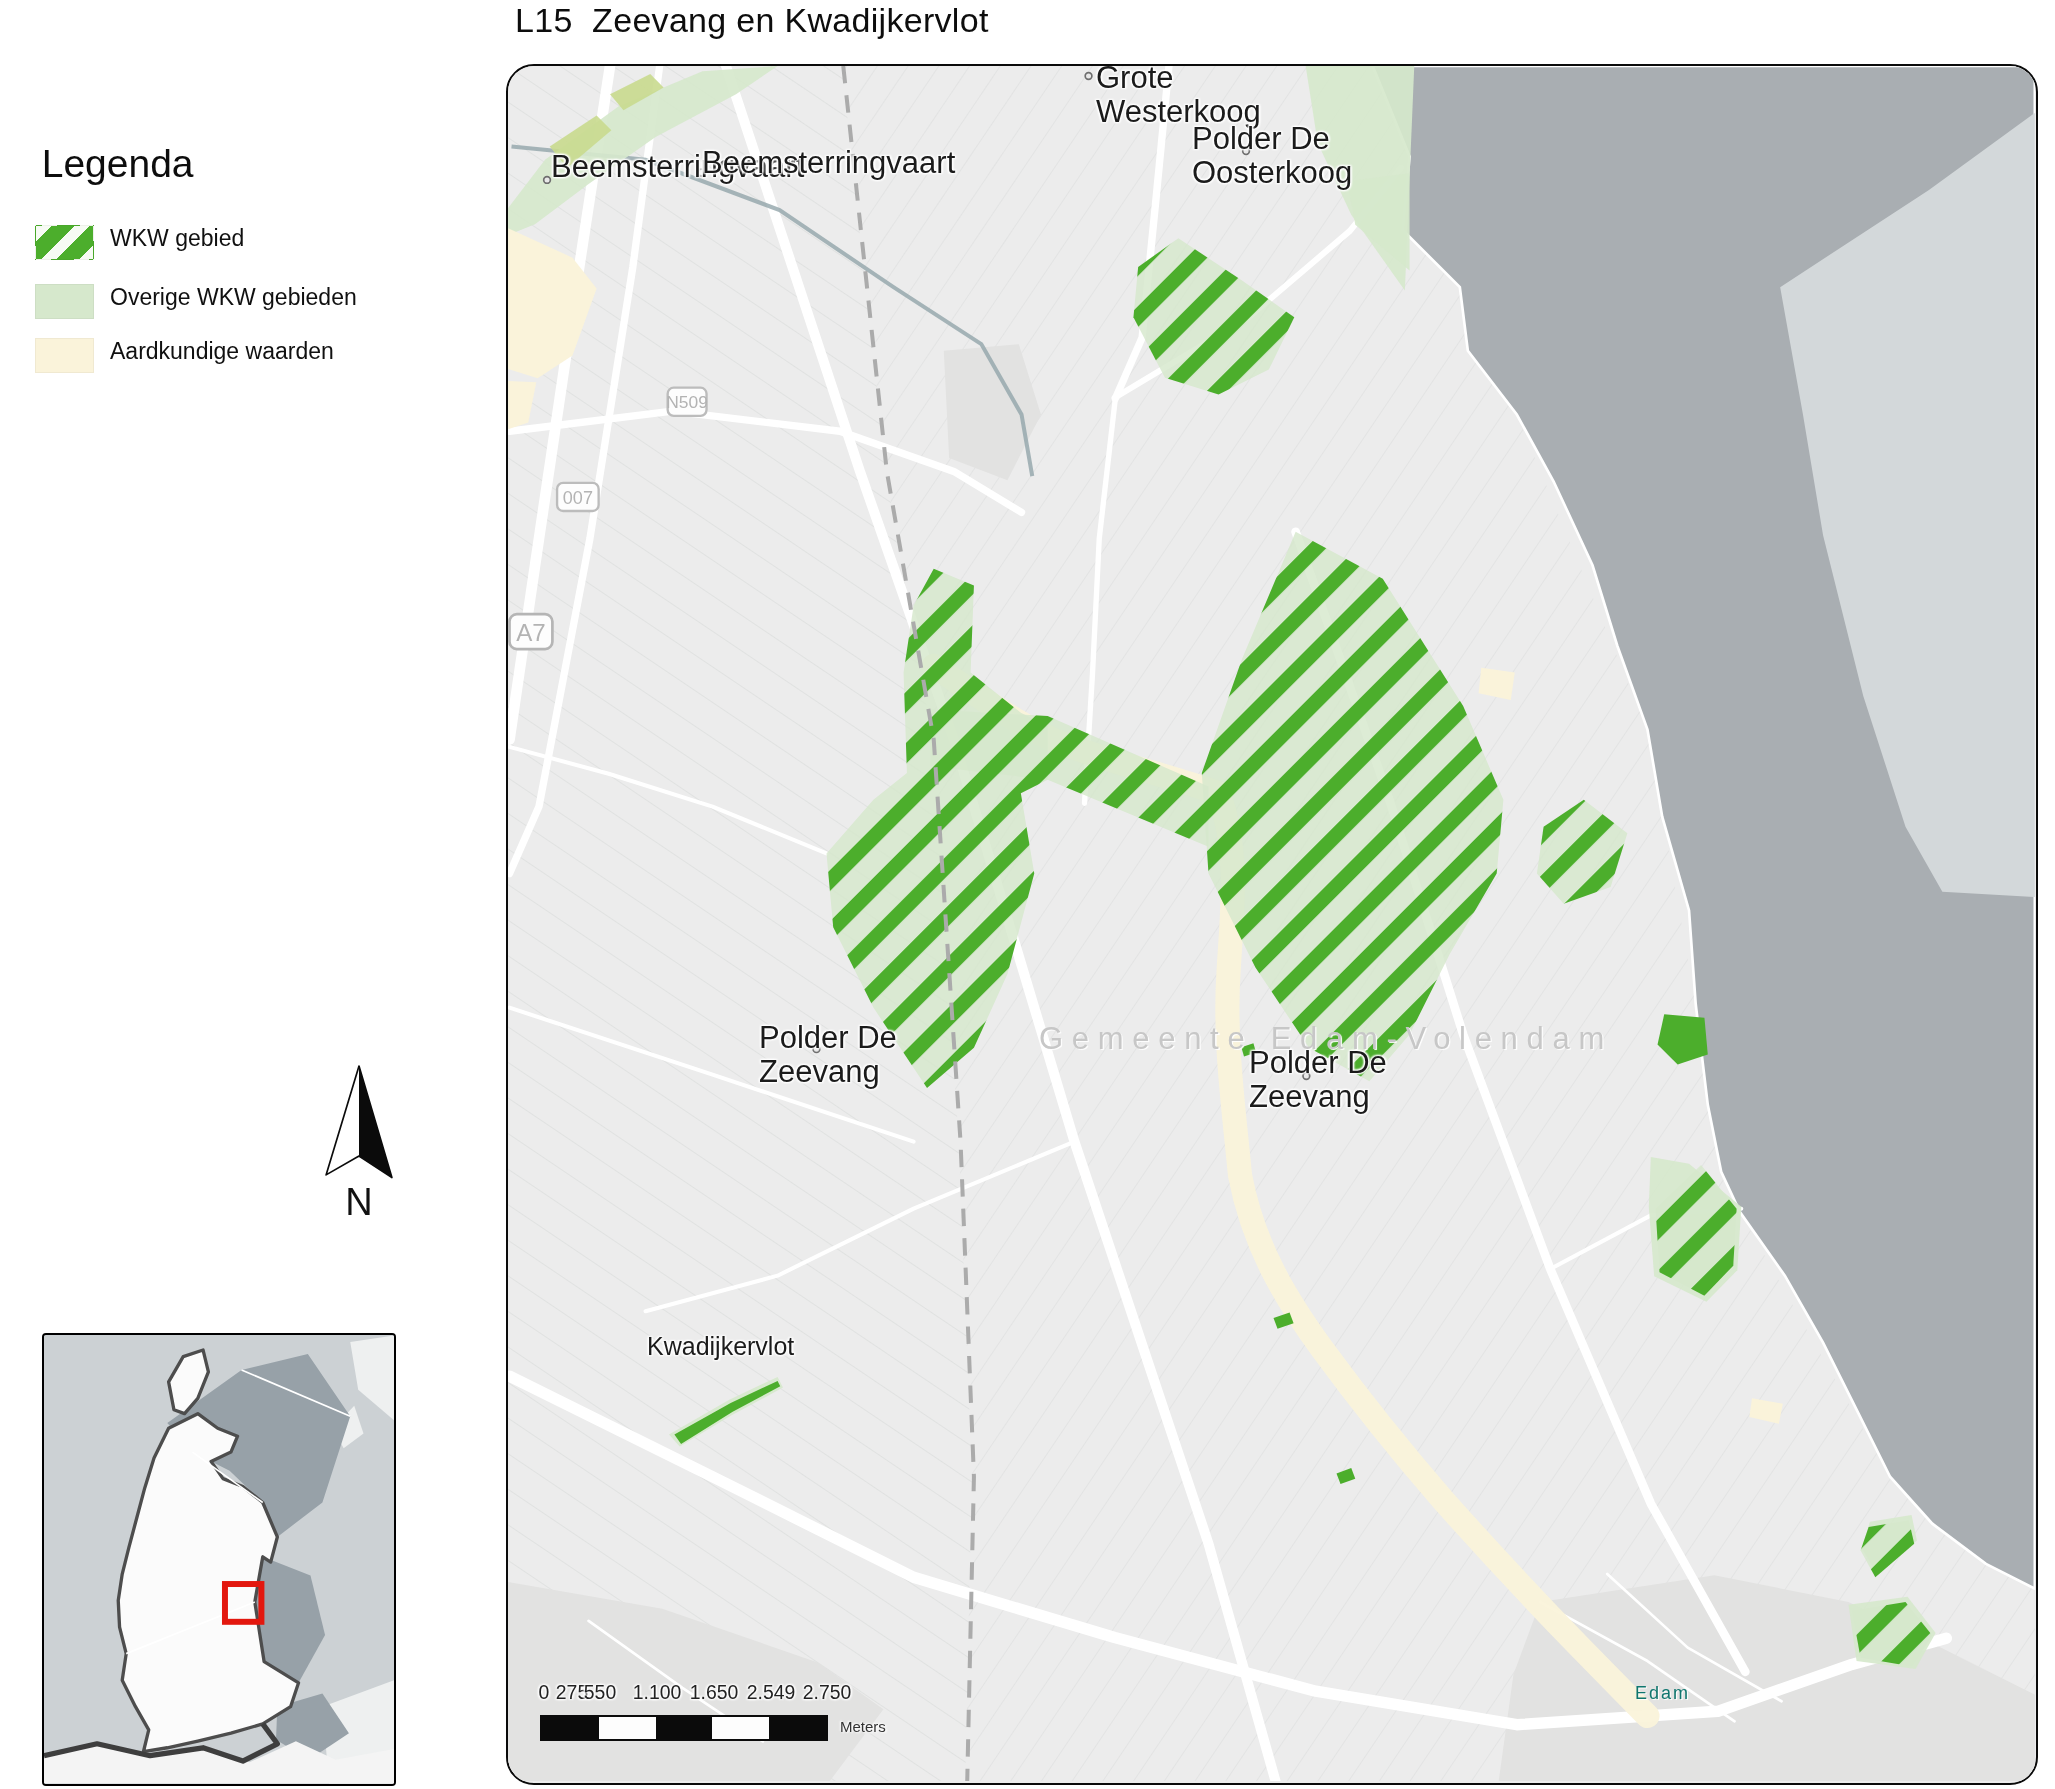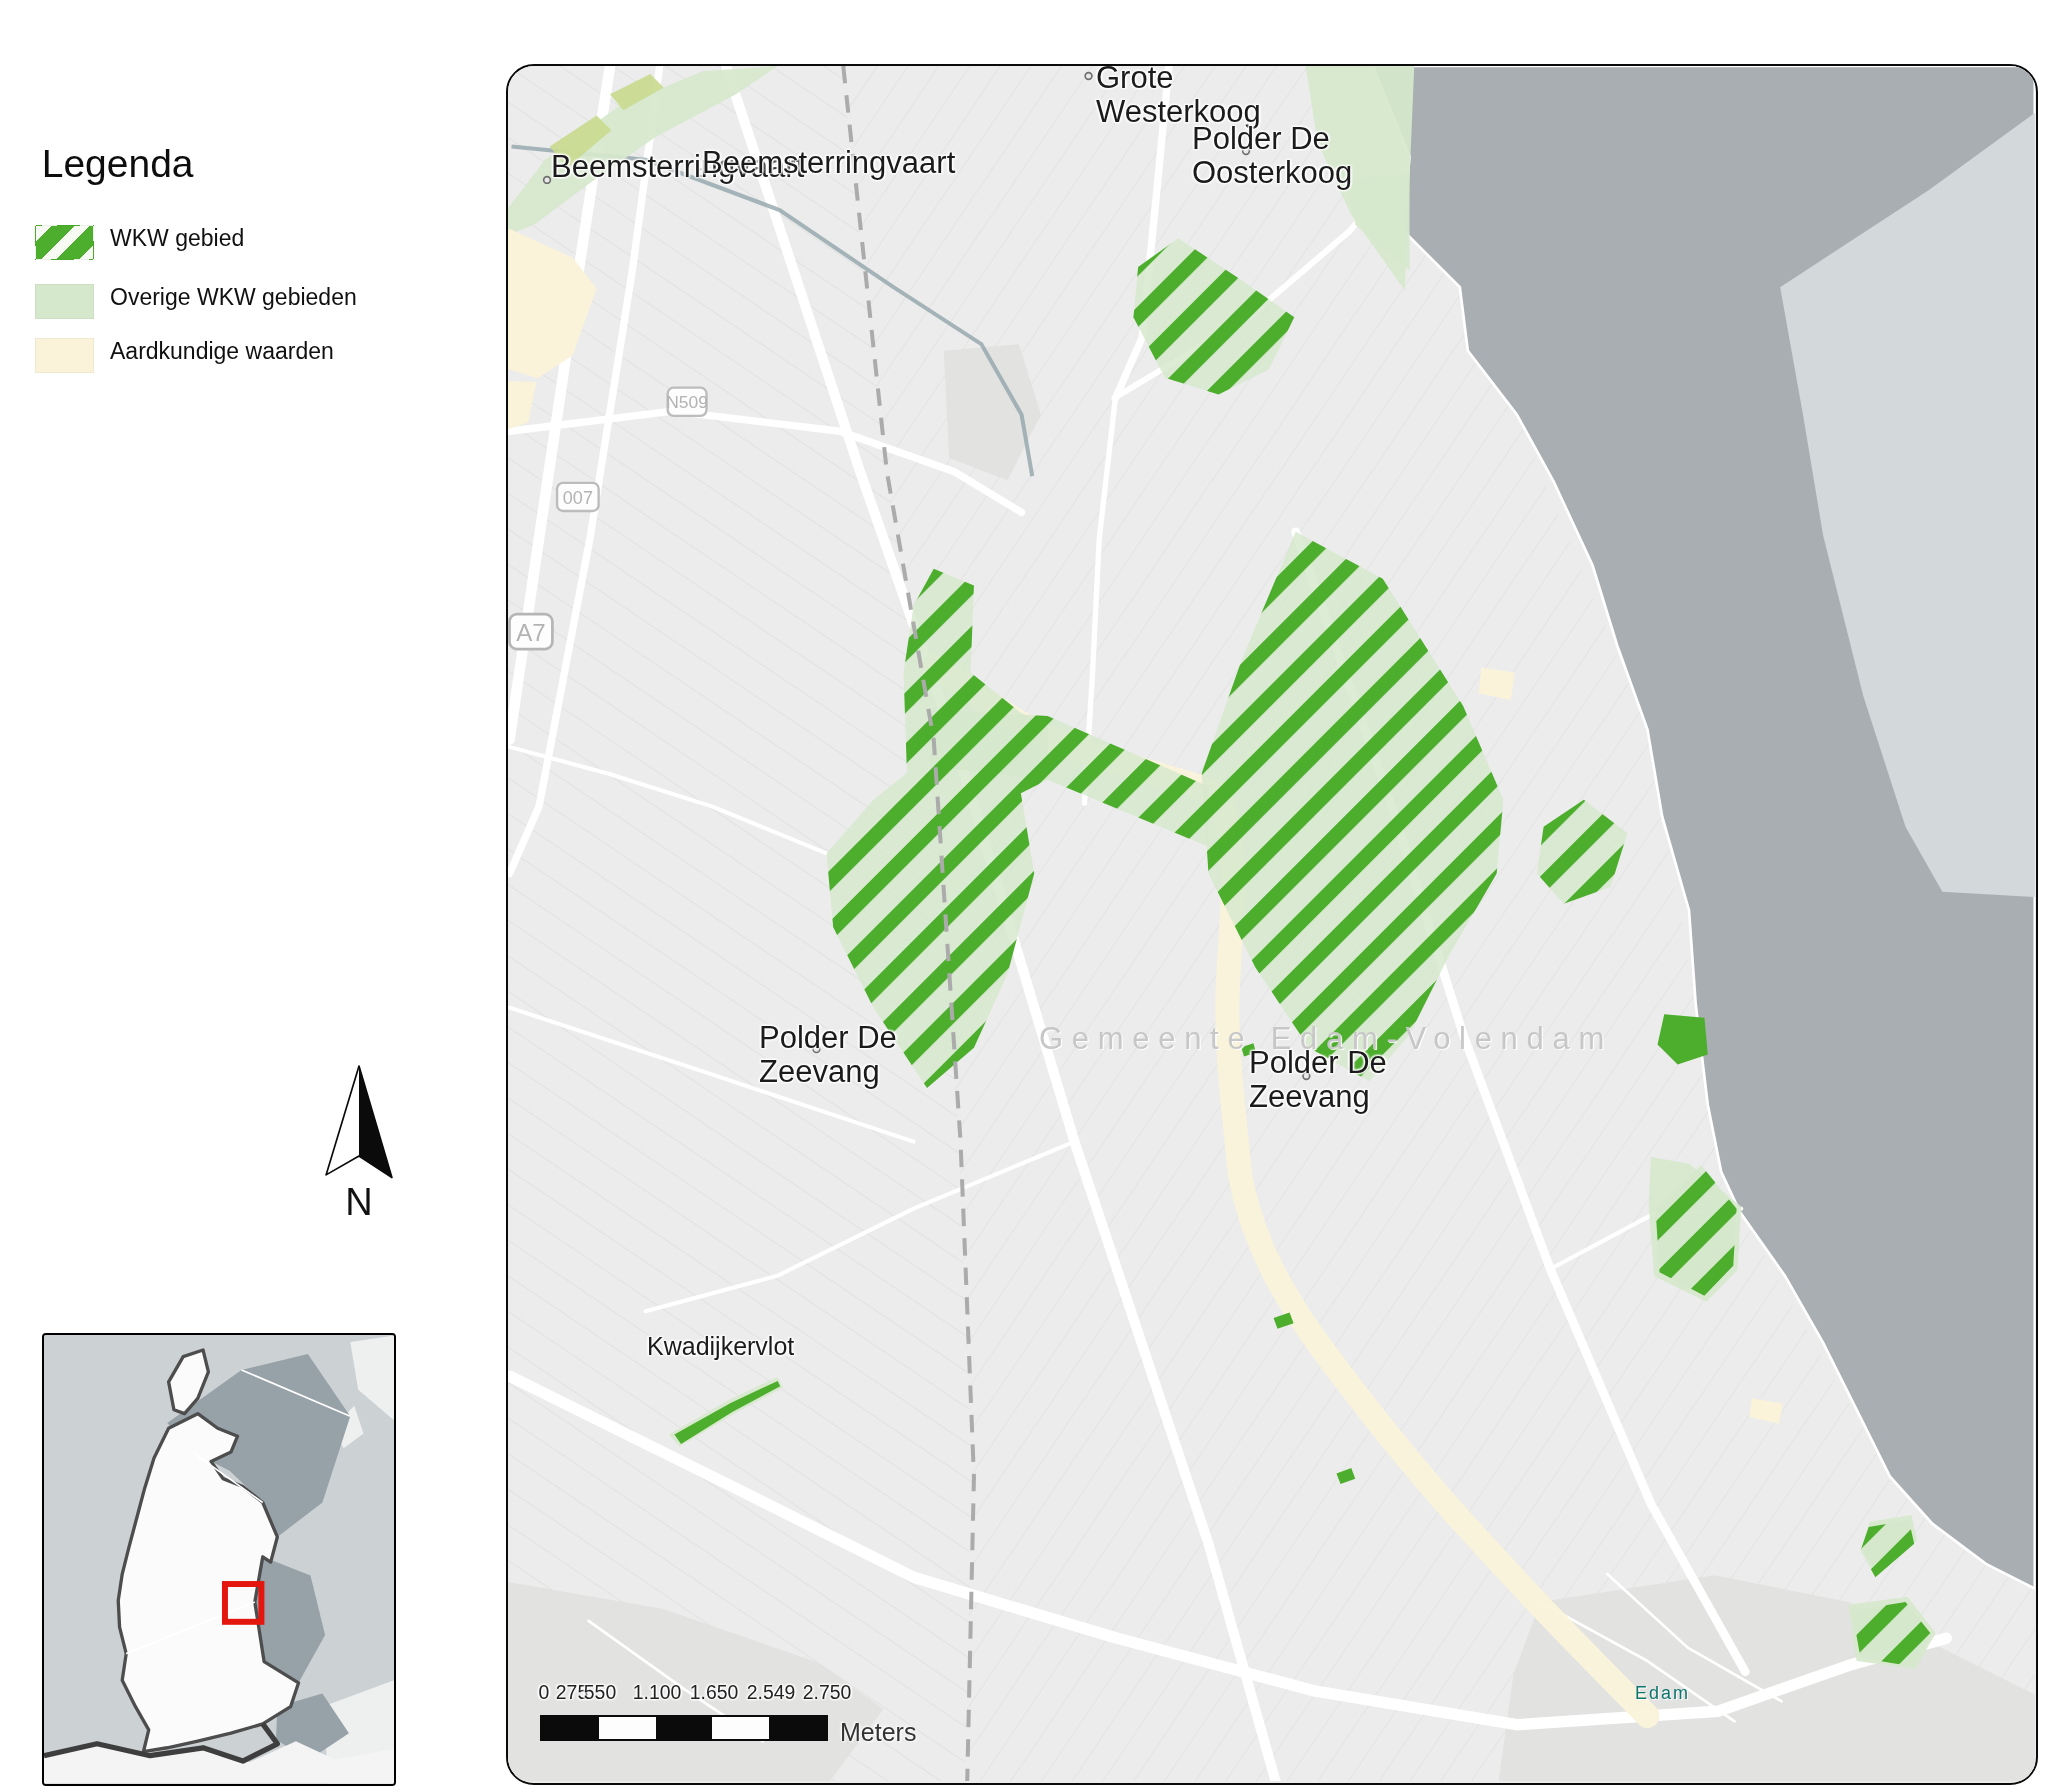--- a/index.html
+++ b/index.html
@@ -51,31 +51,32 @@
   .muni.small{font-size:18px;letter-spacing:2px;color:#0f766e}
 
   
   .scalebar{position:absolute;left:32px;top:1615px;width:375px;height:67px;font-size:19.4px;color:#222}
   .scalebar .tick{position:absolute;top:0;transform:translateX(-50%);white-space:nowrap;
                   text-shadow:-1.3px -1.3px 2px #fff,1.3px -1.3px 2px #fff,-1.3px 1.3px 2px #fff,1.3px 1.3px 2px #fff}
   .scalebar .bar{position:absolute;left:0;top:34px;width:288px;height:25.5px;border:2px solid #0b0b0b;display:flex;background:#fff}
   .scalebar .seg{height:100%}
   .scalebar .seg.b{background:#0b0b0b}
   .scalebar .seg.w{background:#fdfdfd}
-  .scalebar .unit{position:absolute;left:300px;top:37px;font-size:25px;color:#333;
+  .scalebar .unit{position:absolute;left:300px;top:37px;font-size:15px;color:#333;
                   text-shadow:-1.3px -1.3px 2px #fff,1.3px 1.3px 2px #fff}
 
   .hatch-bg{fill:var(--c-overige_green);fill-opacity:.82}
   .hatch-fg{fill:var(--c-wkw_green)}
 </style>
 </head>
 <body>
 
 <div class="page">
 
+  <h1 class="title">L15  Zeevang en Kwadijkervlot</h1>
 
   <section class="legend">
     <div class="legend-title">Legenda</div>
     <div class="legend-row r1">
       <span class="swatch hatch"></span>
       <span class="legend-label">WKW gebied</span>
     </div>
     <div class="legend-row r2">
       <span class="swatch overige"></span>
       <span class="legend-label">Overige WKW gebieden</span>

